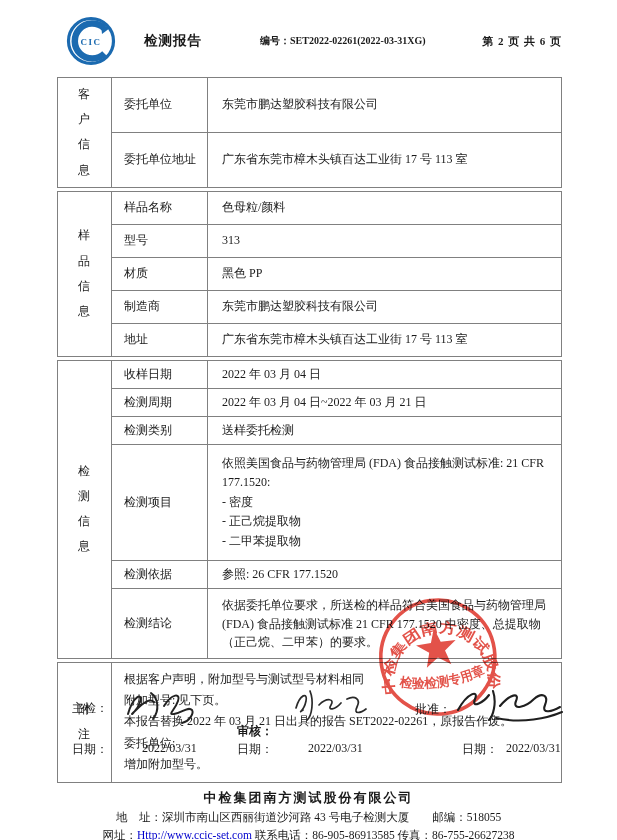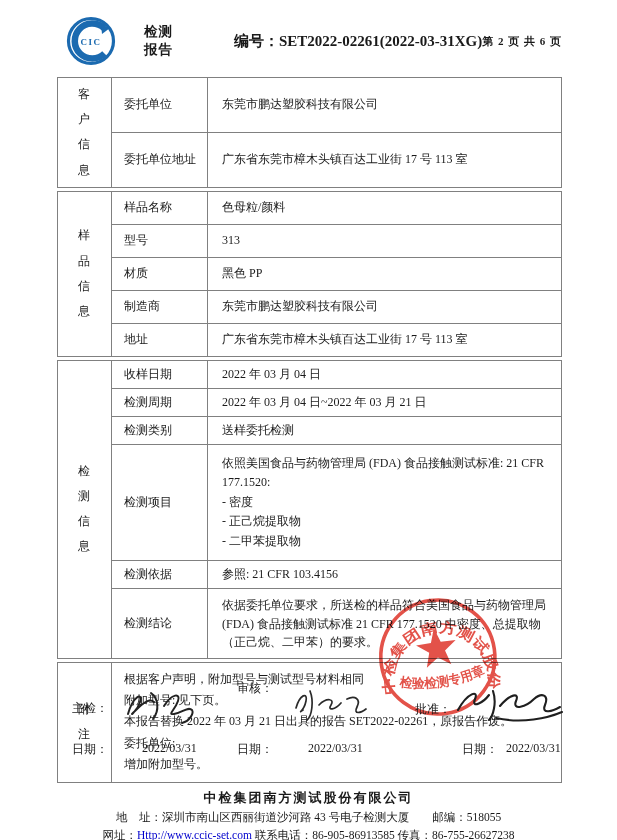--- a/index.html
+++ b/index.html
@@ -9,21 +9,21 @@
     font-family:"Liberation Serif","DejaVu Serif",serif;
     color:#1a1a1a; overflow:hidden;
   }
   .page { position:absolute; inset:0; }
 
   
   .header { position:absolute; top:14px; left:60px; width:502px; height:54px;
             display:flex; align-items:center; }
   .logo { width:62px; height:52px; flex:0 0 62px; }
   .hdr-title { font-weight:bold; font-size:13.5px; margin-left:22px; letter-spacing:1px; }
-  .hdr-no { font-weight:bold; font-size:15px; margin-left:58px; white-space:nowrap; }
+  .hdr-no { font-weight:bold; font-size:10px; margin-left:58px; white-space:nowrap; }
   .hdr-page { font-weight:bold; font-size:11px; margin-left:auto; white-space:nowrap; letter-spacing:1px;}
 
   
   .doc-tables { position:absolute; top:77px; left:57px; width:505px; }
   table { border-collapse:collapse; width:505px; table-layout:fixed; margin-bottom:3px; }
   td { border:1px solid #808080; font-size:12px; vertical-align:middle; }
   td.group { width:54px; text-align:center; padding:4px 2px; }
   td.group .gtxt { width:2.1em; margin:0 auto; line-height:2.1; letter-spacing:1px; }
   td.lbl { width:96px; padding:5px 8px 5px 12px; }
   td.val { padding:5px 10px 5px 14px; }
@@ -138,21 +138,21 @@
             <div>依照美国食品与药物管理局 (FDA) 食品接触测试标准: 21 CFR</div>
             <div>177.1520:</div>
             <div>- 密度</div>
             <div>- 正己烷提取物</div>
             <div>- 二甲苯提取物</div>
           </div>
         </td>
       </tr>
       <tr class="h27">
         <td class="lbl">检测依据</td>
-        <td class="val">参照: 21 CFR 103.4156</td>
+        <td class="val">参照: 26 CFR 177.1520</td>
       </tr>
       <tr>
         <td class="lbl">检测结论</td>
         <td class="val wrapcell">依据委托单位要求，所送检的样品符合美国食品与药物管理局 (FDA) 食品接触测试标准 21 CFR 177.1520 中密度、总提取物（正己烷、二甲苯）的要求。</td>
       </tr>
     </tbody>
       </table>
 
     <table>
       <tbody>
@@ -185,21 +185,21 @@
     <text font-size="13" font-weight="bold" fill="#df3a30" font-family="Liberation Serif, DejaVu Serif, serif">
       <textPath href="#arcInner" startOffset="2" textLength="88" lengthAdjust="spacingAndGlyphs">检验检测专用章</textPath>
     </text>
   </svg>
 
   <div class="sig-label" style="left:72px; top:700px;">主检：</div>
   <svg class="sig-svg" style="left:118px; top:684px;" width="100" height="44" viewBox="0 0 100 44">
     <path d="M10,30 C15,12 25,8 22,18 C19,28 9,34 17,27 C26,18 32,14 36,18 M33,9 C40,14 42,26 35,35 M46,22 C54,9 63,9 60,17 C57,26 49,31 56,30 C64,29 70,22 74,26 C76,29 72,37 64,39" fill="none" stroke="#222222" stroke-width="2" stroke-linecap="round"></path>
   </svg>
 
-  <div class="sig-label" style="left:237px; top:680px;">审核：</div>
+  <div class="sig-label" style="left:237px; top:723px;font-weight:bold;">审核：</div>
   <svg class="sig-svg" style="left:288px; top:686px;" width="90" height="40" viewBox="0 0 90 40">
     <path d="M8,22 C12,8 20,6 18,15 C16,25 9,28 15,24 M22,5 C26,15 24,30 19,34 M31,19 C39,11 47,13 43,19 C39,25 47,24 53,17 M59,13 C67,9 73,13 69,21 C65,29 73,27 78,23" fill="none" stroke="#2a2a2a" stroke-width="1.7" stroke-linecap="round"></path>
   </svg>
 
   <div class="sig-label" style="left:415px; top:701px;">批准：</div>
   <svg class="sig-svg" style="left:452px; top:682px;" width="115" height="48" viewBox="0 0 115 48">
     <path d="M6,28 C16,10 27,8 23,17 C19,27 31,21 37,13 M41,9 C45,21 41,34 37,38 M48,24 C58,12 68,10 64,19 C60,29 74,25 82,17 C90,10 97,13 93,23 C89,33 101,29 108,25 M44,36 C70,42 96,36 110,30" fill="none" stroke="#1f1f1f" stroke-width="2.1" stroke-linecap="round"></path>
   </svg>
 
   <div class="sig-label" style="left:72px; top:741px;">日期：</div>

